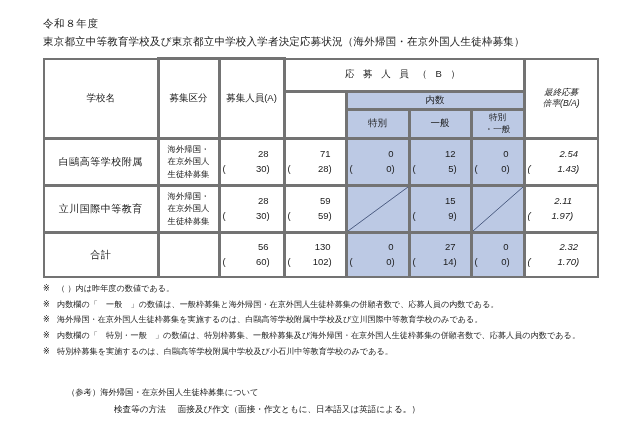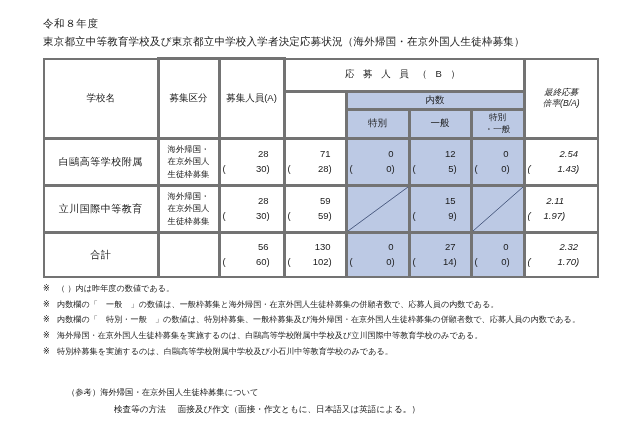--- a/index.html
+++ b/index.html
@@ -293,21 +293,21 @@
               <span class="cur">15</span>
               <span class="prev"><span class="pl">(</span><span class="pv">9</span><span class="pr">)</span></span>
             </div>
           </td>
           <td class="shade diag">
             <svg viewBox="0 0 100 100" preserveAspectRatio="none">
               <line x1="0" y1="100" x2="100" y2="0" stroke="#4a5b80" stroke-width="1" vector-effect="non-scaling-stroke"></line>
             </svg>
           </td>
           <td class="outer-right ratio">
-            <div class="numcell" style="padding-right:24px">
+            <div class="numcell" style="padding-right:16px">
               <span class="cur">2.11</span>
               <span class="prev"><span class="pl">(</span><span class="pv">1.97</span><span class="pr">)</span></span>
             </div>
           </td>
         </tr>
 
         <tr>
           <td class="schoolname outer-left outer-bottom" style="height:42px">合計</td>
           <td class="bunrui outer-bottom">&nbsp;</td>
           <td class="outer-bottom">
@@ -347,22 +347,22 @@
             </div>
           </td>
         </tr>
       </tbody>
     </table>
   </div>
 
   <div class="notes">
     <div class="note"><span class="mk">※</span><span>（  ）内は昨年度の数値である。</span></div>
     <div class="note"><span class="mk">※</span><span>内数欄の「　一般　」の数値は、一般枠募集と海外帰国・在京外国人生徒枠募集の併願者数で、応募人員の内数である。</span></div>
+    <div class="note"><span class="mk">※</span><span>海外帰国・在京外国人生徒枠募集を実施するのは、白鷗高等学校附属中学校及び立川国際中等教育学校のみである。</span></div>
     <div class="note"><span class="mk">※</span><span>内数欄の「　特別・一般　」の数値は、特別枠募集、一般枠募集及び海外帰国・在京外国人生徒枠募集の併願者数で、応募人員の内数である。</span></div>
-    <div class="note"><span class="mk">※</span><span>海外帰国・在京外国人生徒枠募集を実施するのは、白鷗高等学校附属中学校及び立川国際中等教育学校のみである。</span></div>
     <div class="note"><span class="mk">※</span><span>特別枠募集を実施するのは、白鷗高等学校附属中学校及び小石川中等教育学校のみである。</span></div>
   </div>
 
   <div class="ref">
     <div class="ref-line1">（参考）海外帰国・在京外国人生徒枠募集について</div>
     <div class="ref-line2">
       <span>検査等の方法</span><span class="gap"></span><span>面接及び作文（面接・作文ともに、日本語又は英語による。）</span>
     </div>
   </div>
 

